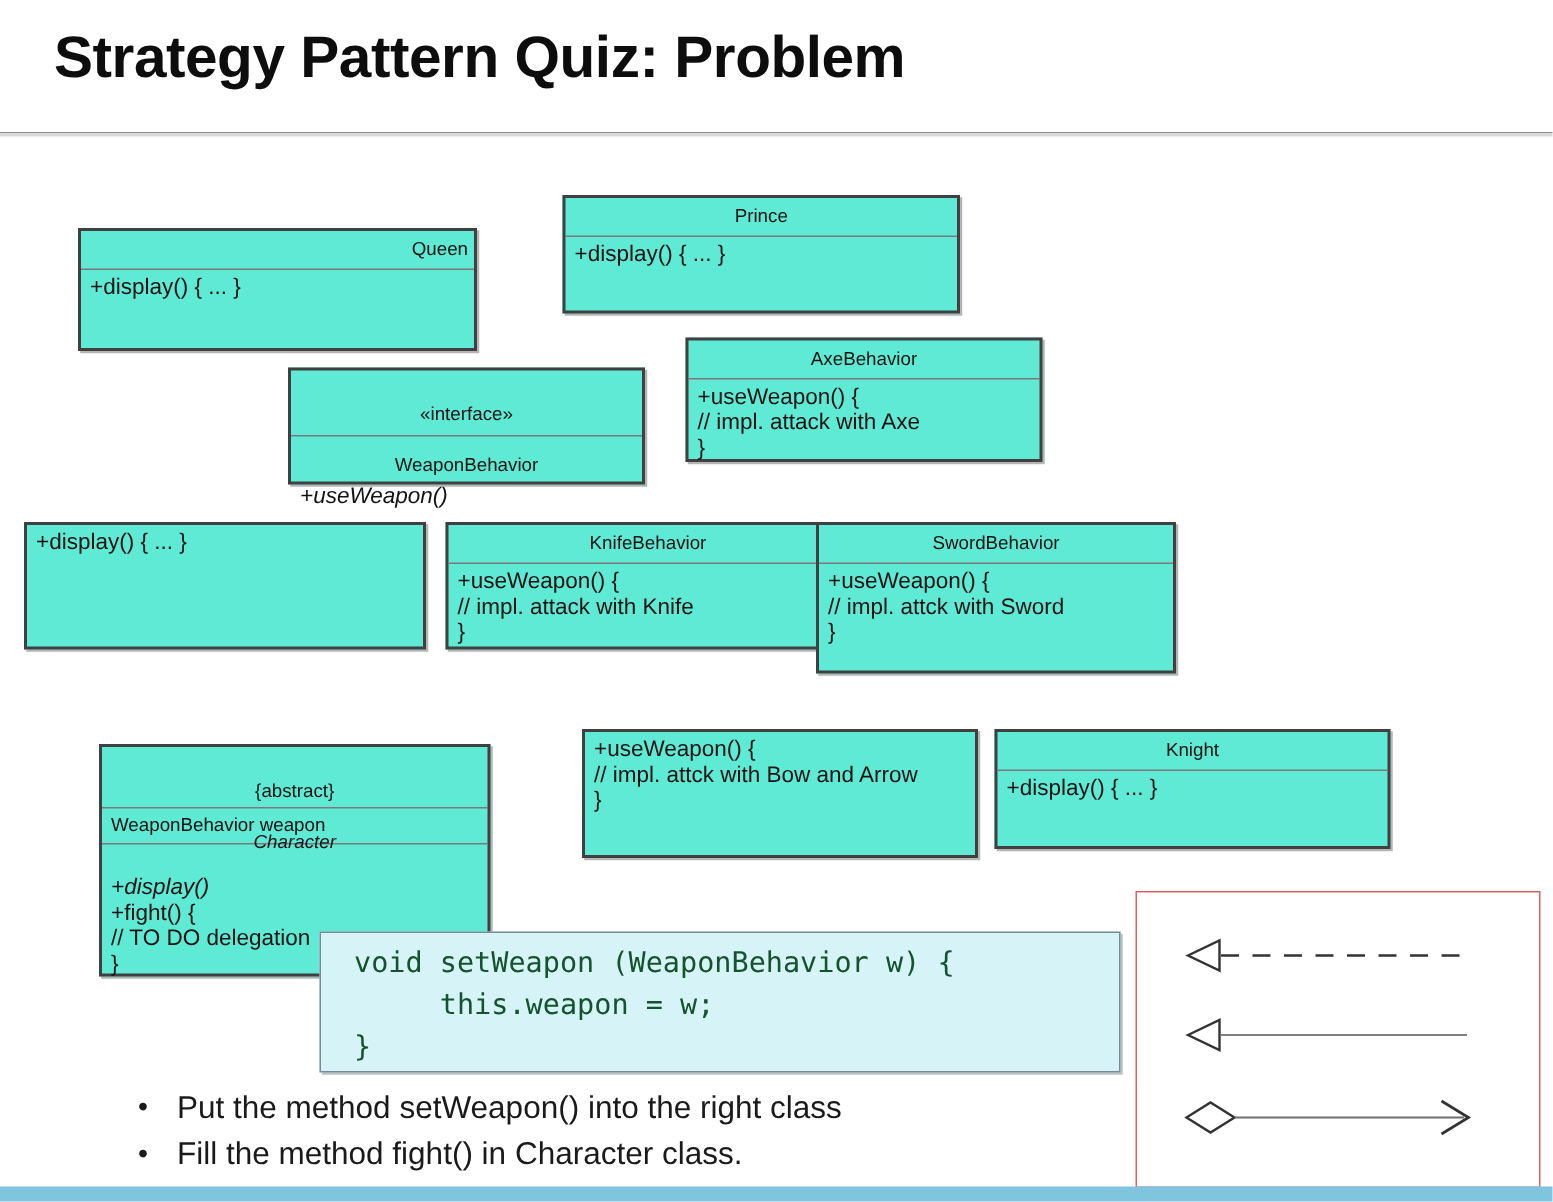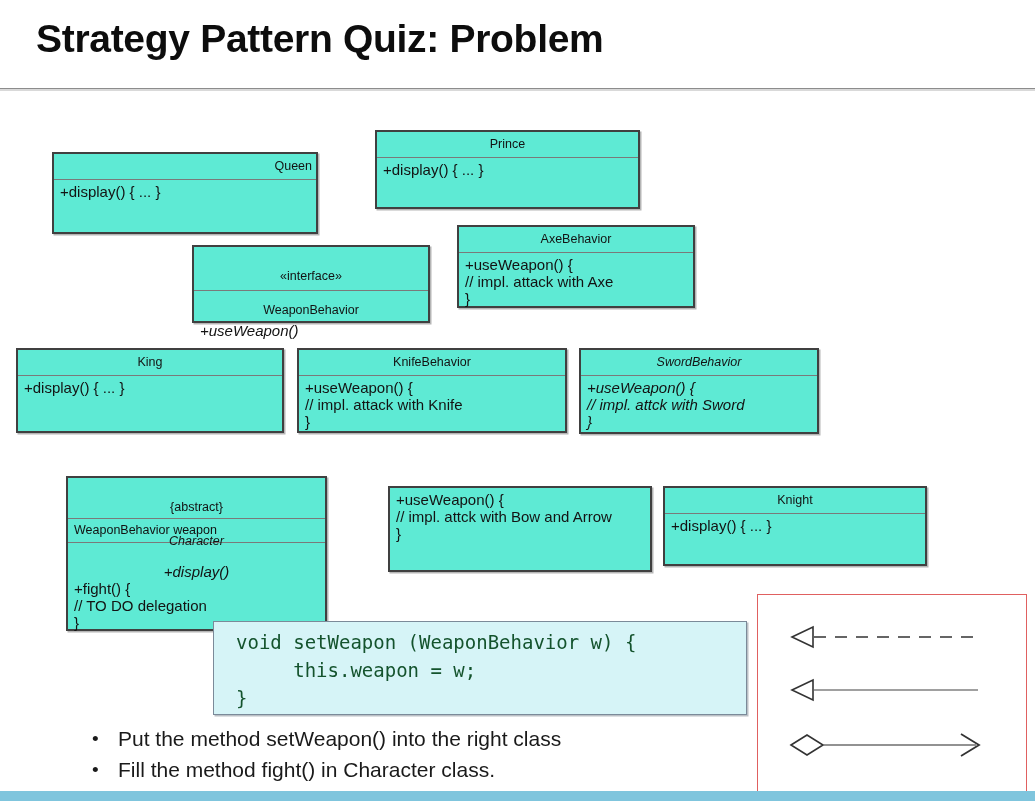--- a/index.html
+++ b/index.html
@@ -67,21 +67,21 @@
   .uml-body {
     box-sizing: border-box;
     font-size: 15px;
     line-height: 17px;
     padding: 3px 6px 4px 6px;
     white-space: pre-line;
     color: #131313;
   }
   .uml-body.ital { font-style: italic; }
   .uml-body .mixline { display: block; }
-  .uml-body .it { font-style: italic; text-align: center; }
+  .uml-body .it { font-style: italic; }
 
   
   .code-box {
     position: absolute;
     left: 213px;
     top: 621px;
     width: 534px;
     height: 94px;
     box-sizing: border-box;
     background: #d6f4f7;
@@ -163,39 +163,38 @@
 </div>
 
 <div class="uml-box" style="left:457px; top:225px; width:238px; height:83px;">
   <div class="uml-head" style="height:26px;">AxeBehavior</div>
   <div class="uml-body" style="height:55px;">+useWeapon() {
    // impl. attack with Axe
 }</div>
 </div>
 
 <div class="uml-box" style="left:16px; top:348px; width:268px; height:85px;">
-  <div class="uml-head" style="height:26px;">King</div>
   <div class="uml-body" style="height:57px;">+display() { ... }</div>
 </div>
 
 <div class="uml-box" style="left:297px; top:348px; width:270px; height:85px;">
   <div class="uml-head" style="height:26px;">KnifeBehavior</div>
   <div class="uml-body" style="height:57px;">+useWeapon() {
    // impl. attack with Knife
 }</div>
 </div>
 
-<div class="uml-box" style="left:579px; top:348px; width:240px; height:86px;font-style:italic;">
+<div class="uml-box" style="left:544px; top:348px; width:240px; height:101px;">
   <div class="uml-head" style="height:26px;">SwordBehavior</div>
   <div class="uml-body" style="height:57px;">+useWeapon() {
    // impl. attck with Sword
 }</div>
 </div>
 
-<div class="uml-box" style="left:66px; top:476px; width:261px; height:155px;">
+<div class="uml-box" style="left:66px; top:496px; width:261px; height:155px;">
   <div class="uml-head two-line" style="height:41px;">
     <div>{abstract}</div>
     <div class="ital">Character</div>
   </div>
   <div class="uml-attrs" style="height:24px;">WeaponBehavior weapon</div>
   <div class="uml-body" style="height:88px;">
     <span class="mixline it">+display()</span><span>+fight() {
  // TO DO delegation
 }</span>
   </div>

